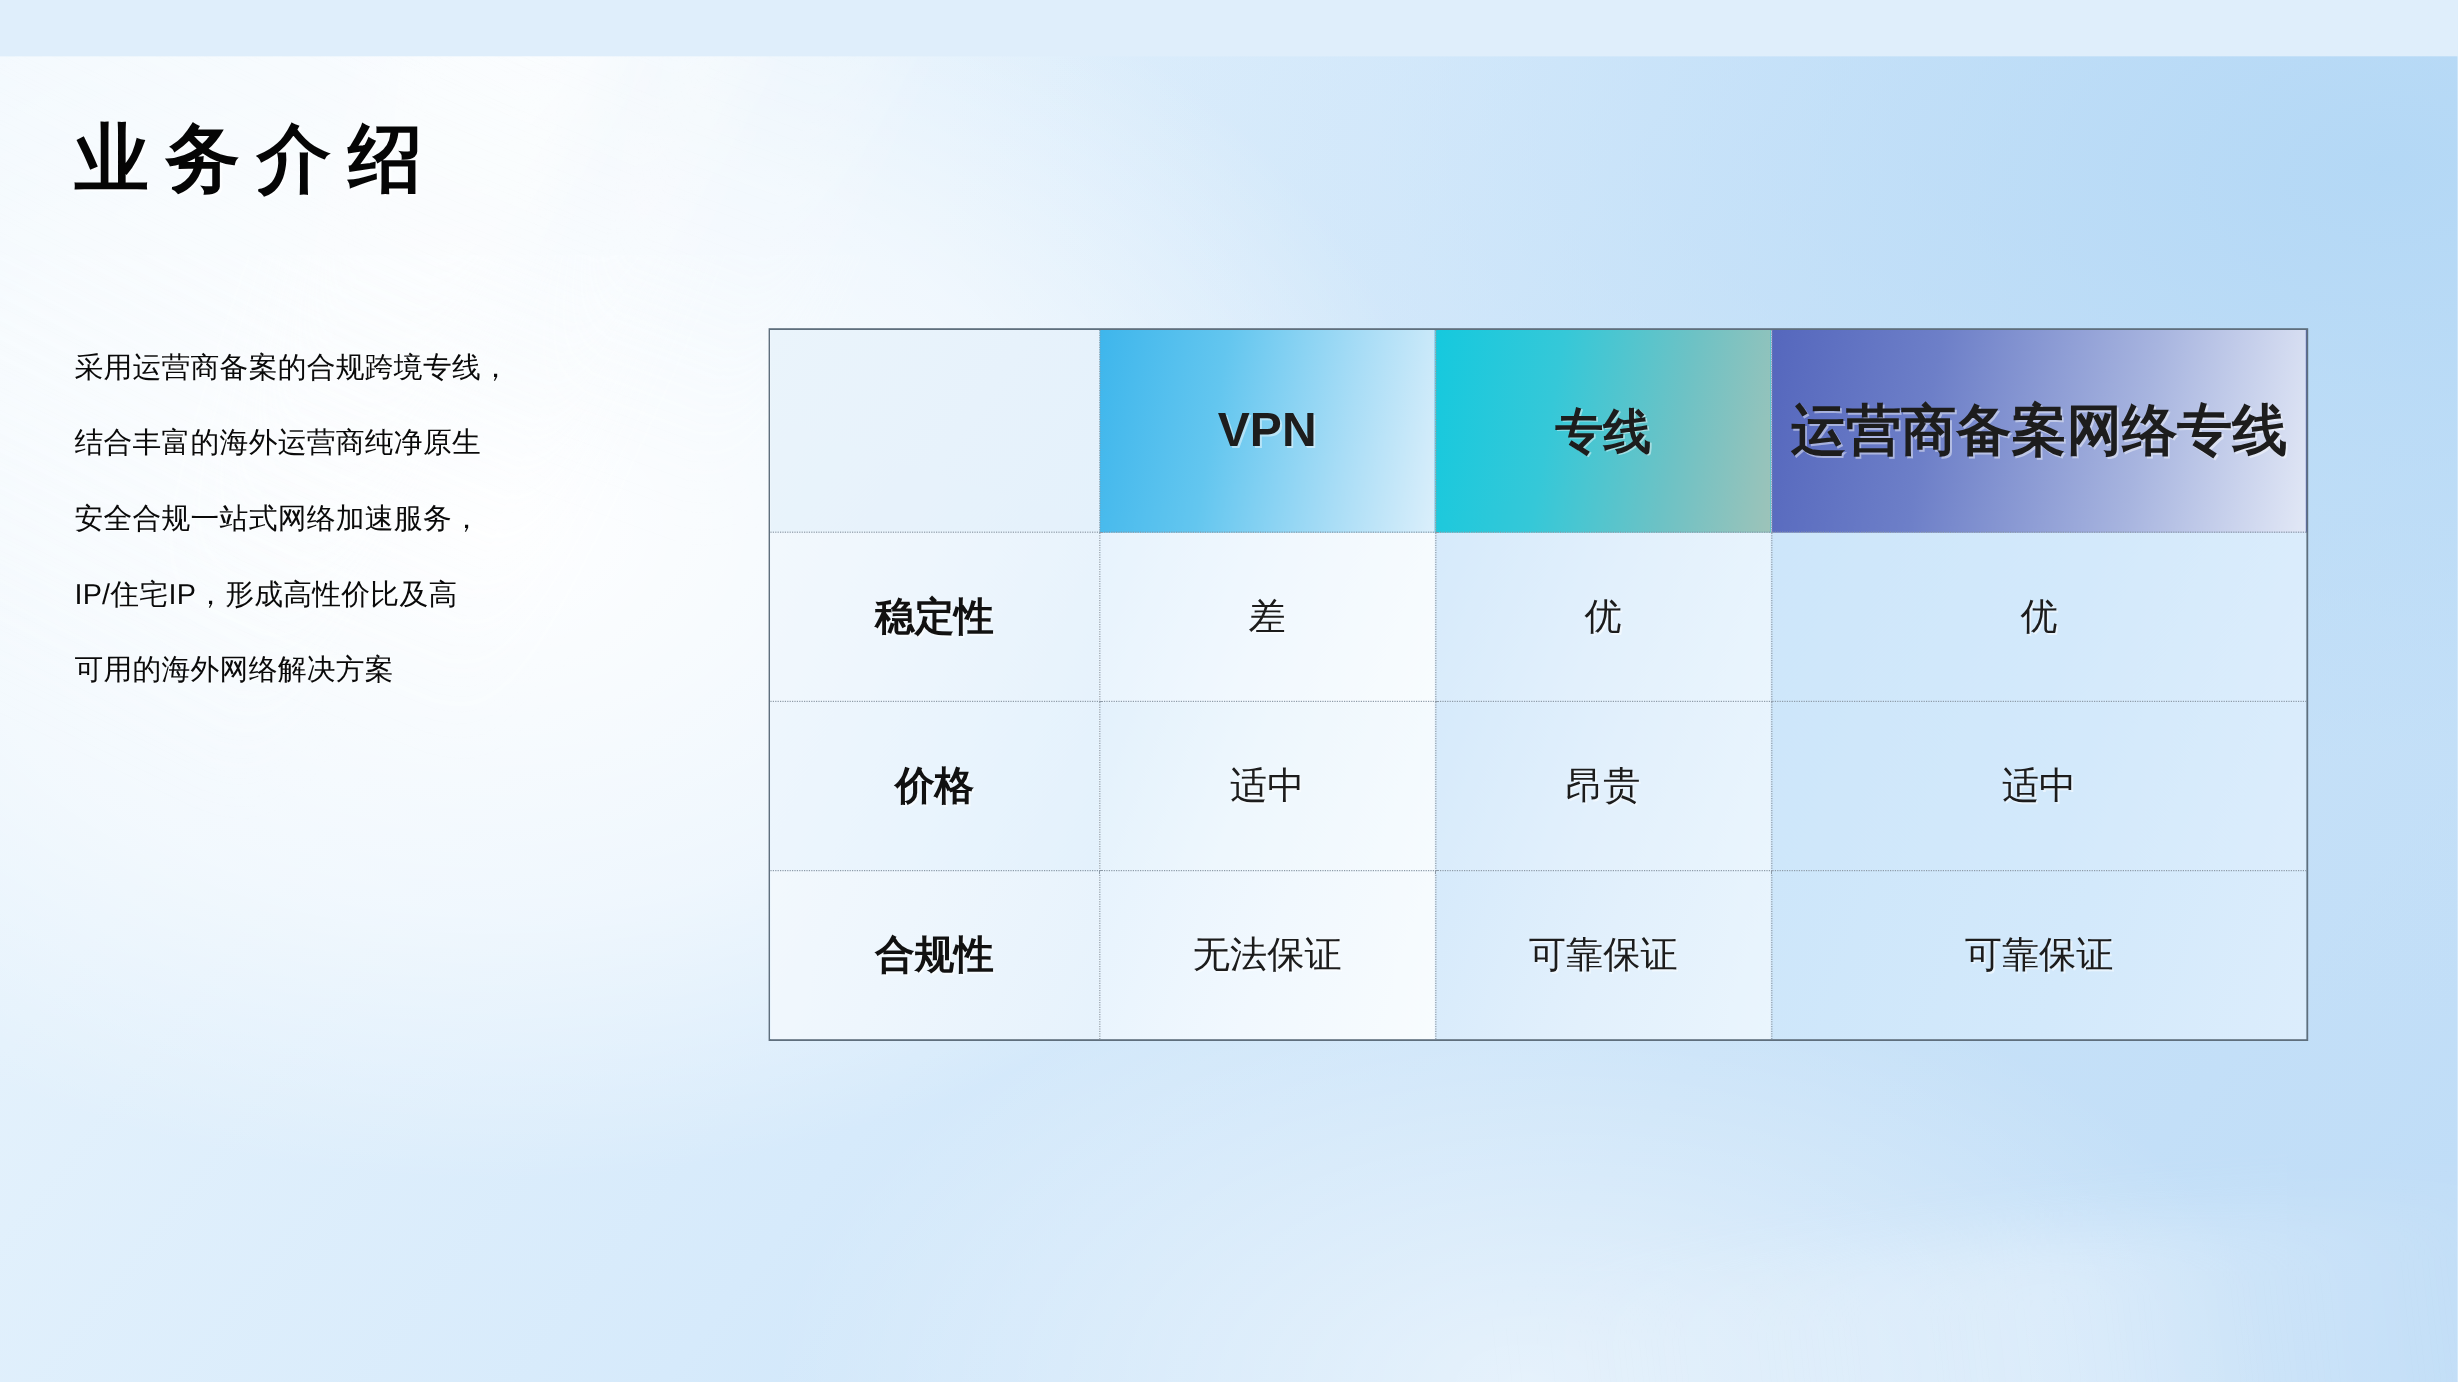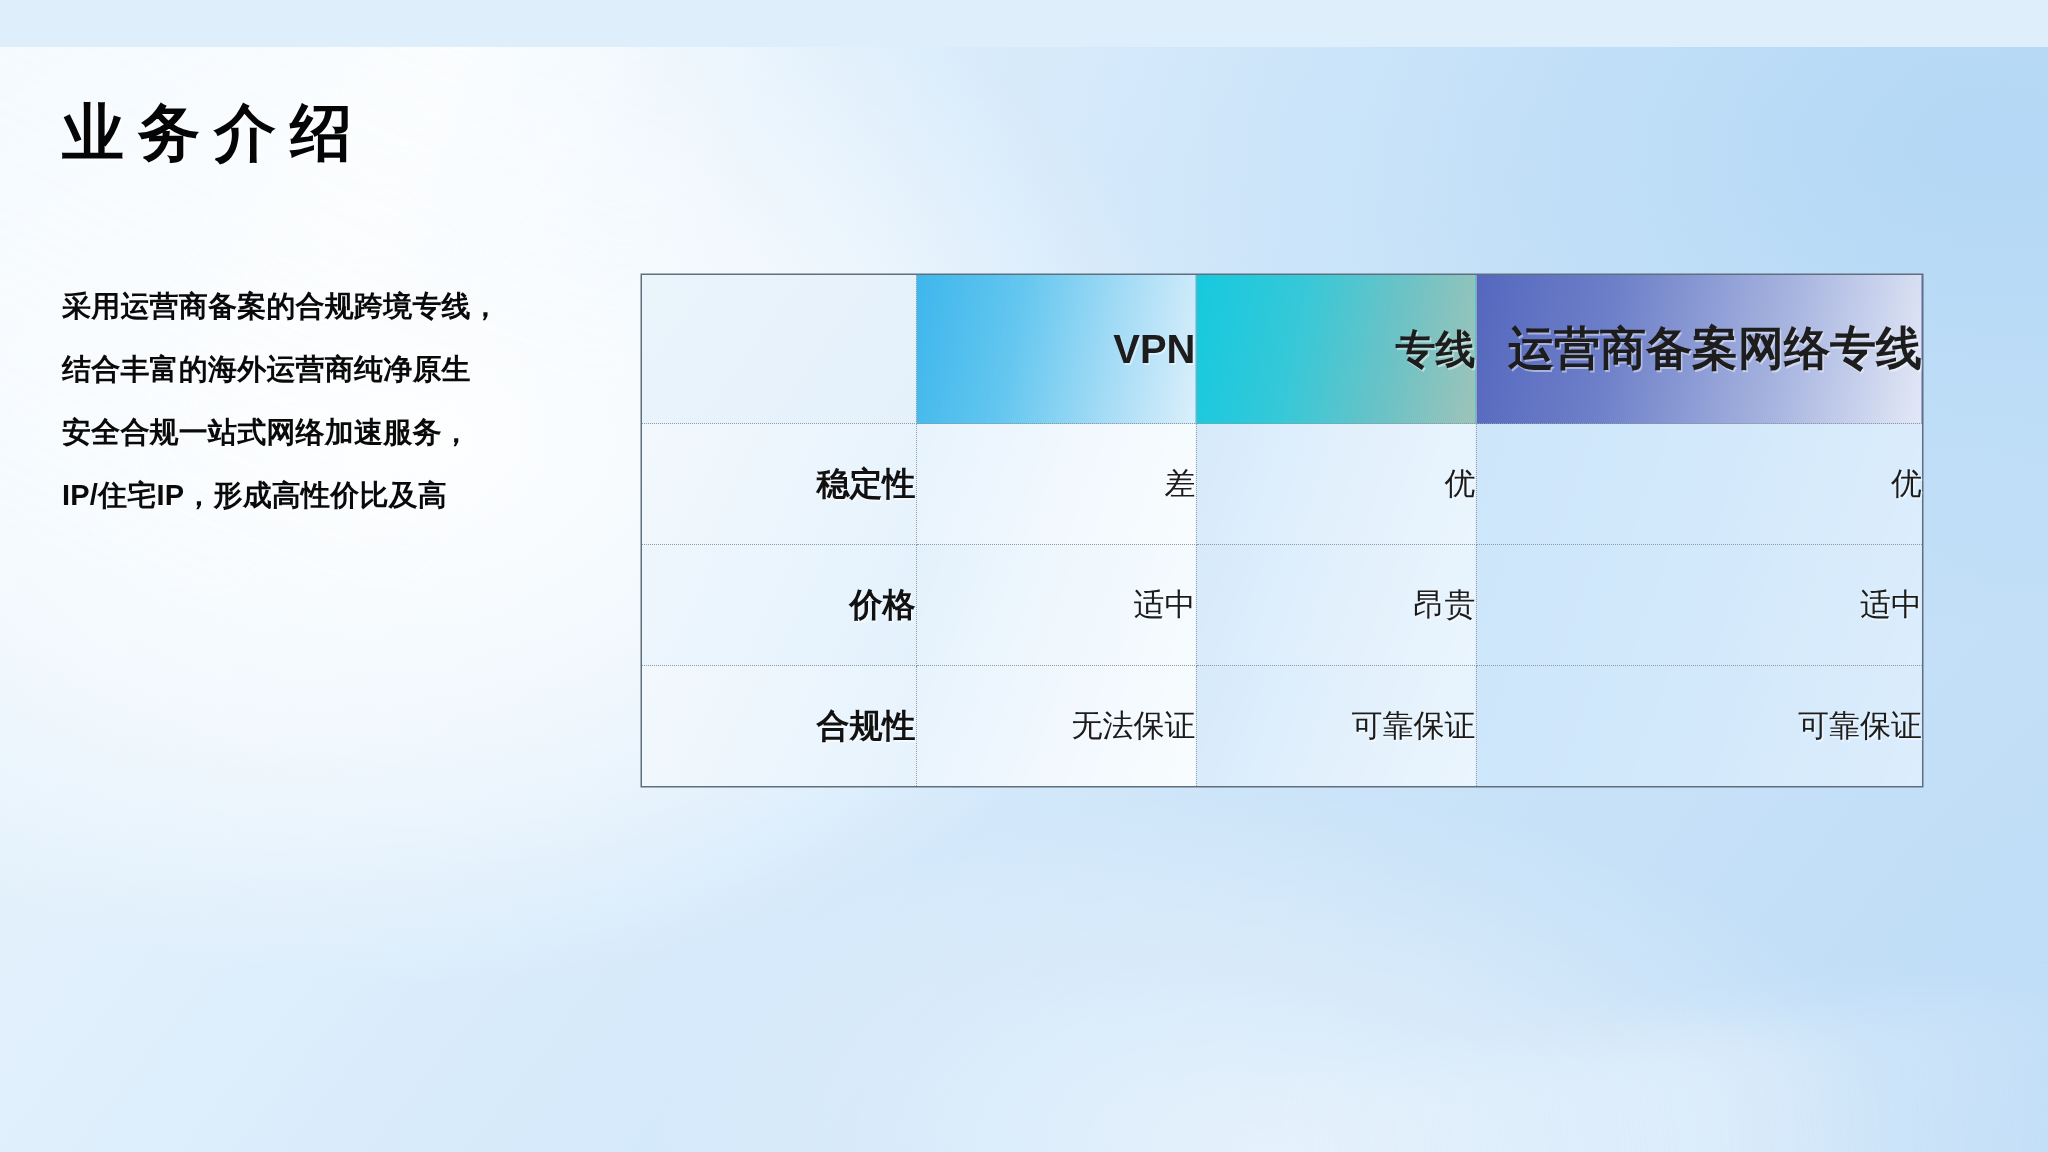--- a/index.html
+++ b/index.html
@@ -47,22 +47,22 @@
     white-space: nowrap;
   }
 
   .intro {
     position: absolute;
     left: 62px;
     top: 228px;
     width: 560px;
   }
   .intro-line {
-    font-size: 29px;
-    font-weight: bold;
+    font-size: 24px;
+    font-weight: normal;
     color: #0a0a0a;
     line-height: 63px;
     letter-spacing: 0.2px;
     white-space: nowrap;
     text-shadow: 1px 1px 0 rgba(255,255,255,0.6);
   }
 
   
   .cmp-table {
     position: absolute;
@@ -74,23 +74,23 @@
     box-shadow: 0 0 0 1.5px #5f6f7d;
   }
   .cmp-table col.c0 { width: 274px; }
   .cmp-table col.c1 { width: 280px; }
   .cmp-table col.c2 { width: 280px; }
   .cmp-table col.c3 { width: 446px; }
 
   .cmp-table th, .cmp-table td {
     border-right: 1.5px dotted #8d9aa7;
     border-bottom: 1.5px dotted #8d9aa7;
-    text-align: right;
+    text-align: center;
     vertical-align: middle;
-    padding: 0;
+    padding: 10px;
   }
   .cmp-table th:last-child, .cmp-table td:last-child { border-right: none; }
   .cmp-table tr:last-child td { border-bottom: none; }
 
   thead th {
     height: 148px;
     font-size: 40px;
     font-weight: bold;
     color: #1d1d1d;
     text-shadow: 1.5px 1.5px 0 rgba(255,255,255,0.45);
@@ -150,20 +150,21 @@
   <div class="streak s3"></div>
   <div class="streak s4"></div>
 
   <div class="title">业务介绍</div>
 
   <div class="intro">
     <div class="intro-line">采用运营商备案的合规跨境专线，</div>
     <div class="intro-line">结合丰富的海外运营商纯净原生</div>
     <div class="intro-line">安全合规一站式网络加速服务，</div>
     <div class="intro-line">IP/住宅IP，形成高性价比及高</div>
+    <div class="intro-line">可用的海外网络解决方案</div>
   </div>
 
   <table class="cmp-table">
     <colgroup>
       <col class="c0">
         <col class="c1">
         <col class="c2">
         <col class="c3">
     </colgroup>
     <thead>

